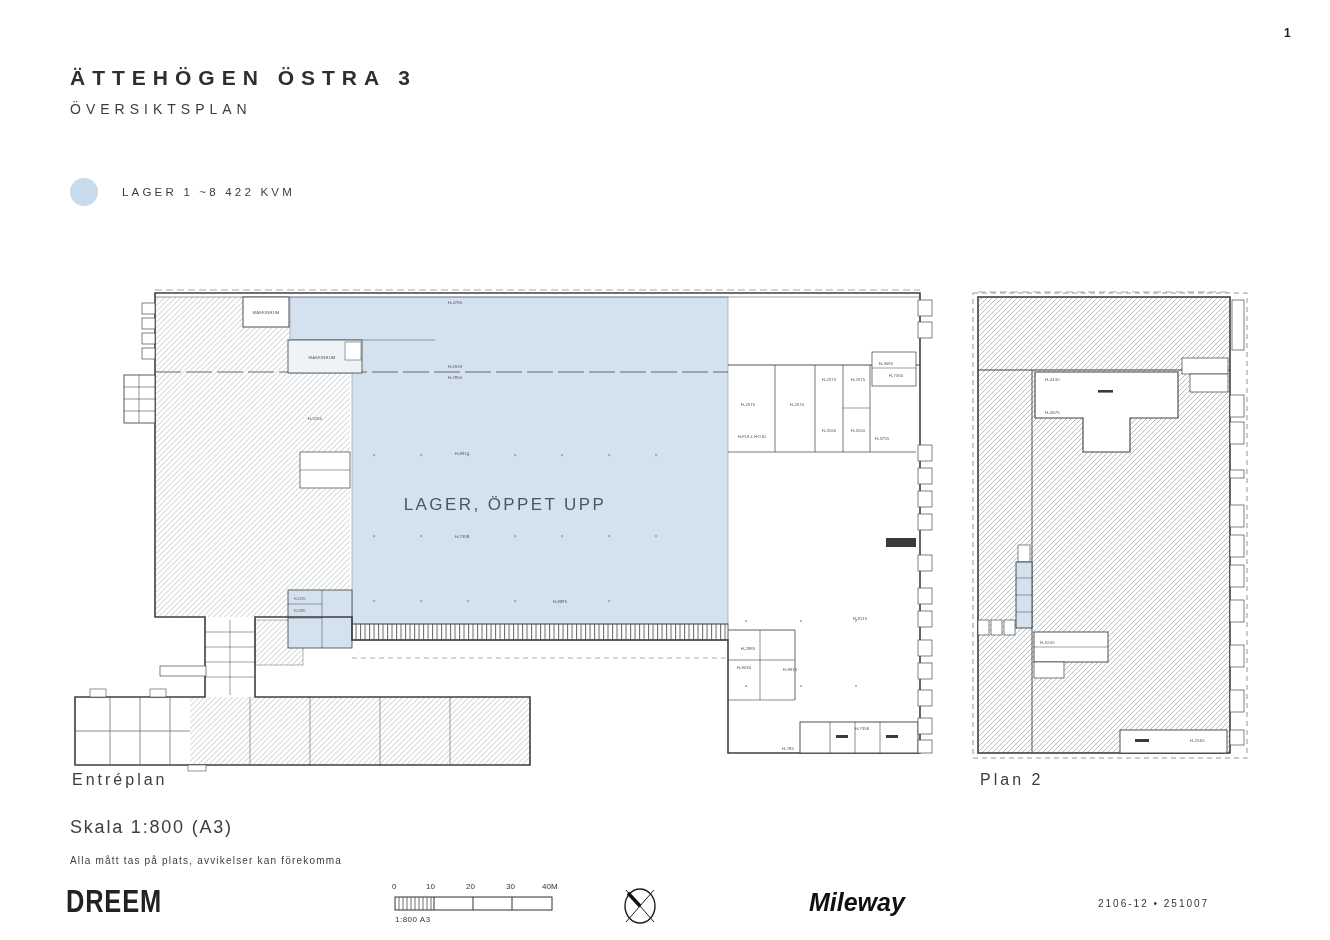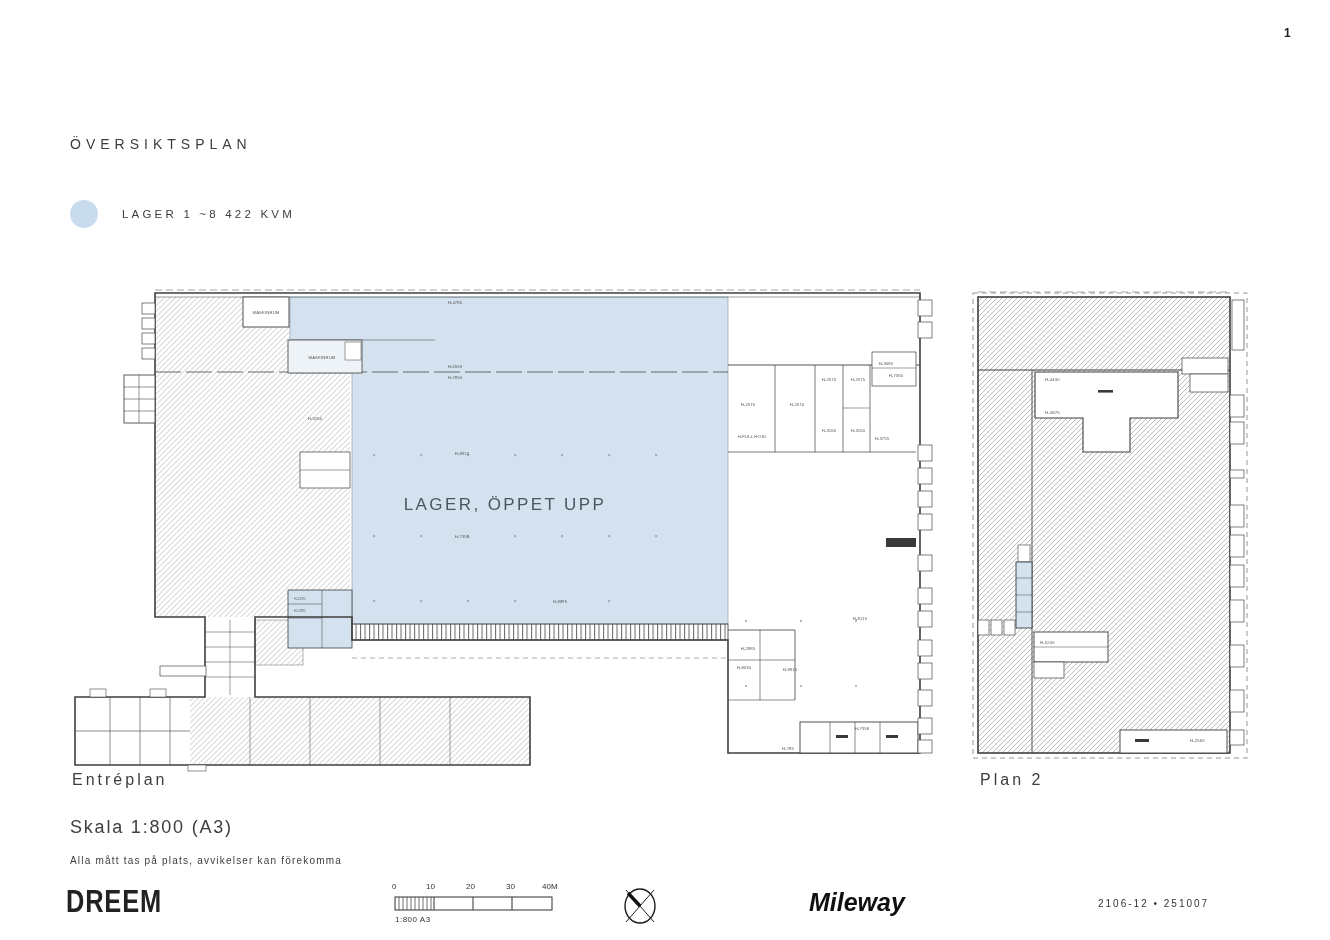--- a/index.html
+++ b/index.html
@@ -1,21 +1,21 @@
 <!DOCTYPE html>
 <html><head>
 <meta charset="utf-8">
 <style>
   html,body{margin:0;padding:0;background:#ffffff;}
   .page{position:relative;width:1330px;height:940px;background:#fff;overflow:hidden;
         font-family:"Liberation Sans", sans-serif;color:#3b3b3b;}
   .abs{position:absolute;}
   .page-number{left:1284px;top:26px;font-size:12px;font-weight:bold;color:#222;letter-spacing:1px;}
   .title{left:70px;top:66px;font-size:21px;font-weight:bold;letter-spacing:7px;color:#2e2e2e;}
-  .subtitle{left:70px;top:101px;font-size:14px;font-weight:400;letter-spacing:5px;color:#3d3d3d;margin-top:35px;}
+  .subtitle{left:70px;top:101px;font-size:14px;font-weight:400;letter-spacing:5px;color:#3d3d3d;}
   .legend{display:flex;align-items:center;gap:24px;}
   .legend-dot{width:28px;height:28px;border-radius:50%;background:#c9dcee;flex:0 0 auto;}
   .legend-label{font-size:11.5px;letter-spacing:3.2px;color:#3d3d3d;white-space:nowrap;}
   .caption{font-size:16px;letter-spacing:3px;color:#3d3d3d;}
   .note-scale{left:70px;top:817px;font-size:18px;letter-spacing:1.8px;color:#3d3d3d;}
   .note-line1{left:70px;top:838px;font-size:11.5px;letter-spacing:1.2px;color:#3d3d3d;}
   .note-line2{left:70px;top:855px;font-size:10px;letter-spacing:1.2px;color:#3d3d3d;}
   .dreem{left:66px;top:884px;font-size:31px;font-weight:600;letter-spacing:1px;color:#222;
          transform:scaleX(.82);transform-origin:left top;}
   .mileway{left:789px;top:888px;font-size:25px;font-weight:800;font-style:italic;color:#101010;letter-spacing:0;margin-left:20px;}
@@ -27,23 +27,24 @@
   .area-label{font-size:17px;fill:#4b5663;letter-spacing:2.4px;text-anchor:middle;}
   .sbnum{font-size:8px;fill:#333;}
   .sbcap{font-size:8px;fill:#333;letter-spacing:.5px;}
 </style>
 </head>
 <body>
 
 <div class="page">
 
   <div class="abs page-number">1</div>
+  <div class="abs title">ÄTTEHÖGEN ÖSTRA 3</div>
   <div class="abs subtitle">ÖVERSIKTSPLAN</div>
 
-  <div class="abs legend" style="left:70px;top:200px;">
+  <div class="abs legend" style="left:70px;top:178px;">
     <span class="legend-dot"></span>
     <span class="legend-label">LAGER 1 ~8 422 KVM</span>
   </div>
 
   <svg class="abs" style="left:0;top:0;" width="1330" height="940" viewBox="0 0 1330 940">
     <defs>
       <pattern id="hA" width="5.5" height="5.5" patternUnits="userSpaceOnUse">
         <path d="M0,5.5 L5.5,0 M-1.4,1.4 L1.4,-1.4 M4.1,6.9 L6.9,4.1" stroke="#aab0b5" stroke-width="0.7" fill="none"></path>
       </pattern>
       <pattern id="hB" width="5" height="5" patternUnits="userSpaceOnUse">

